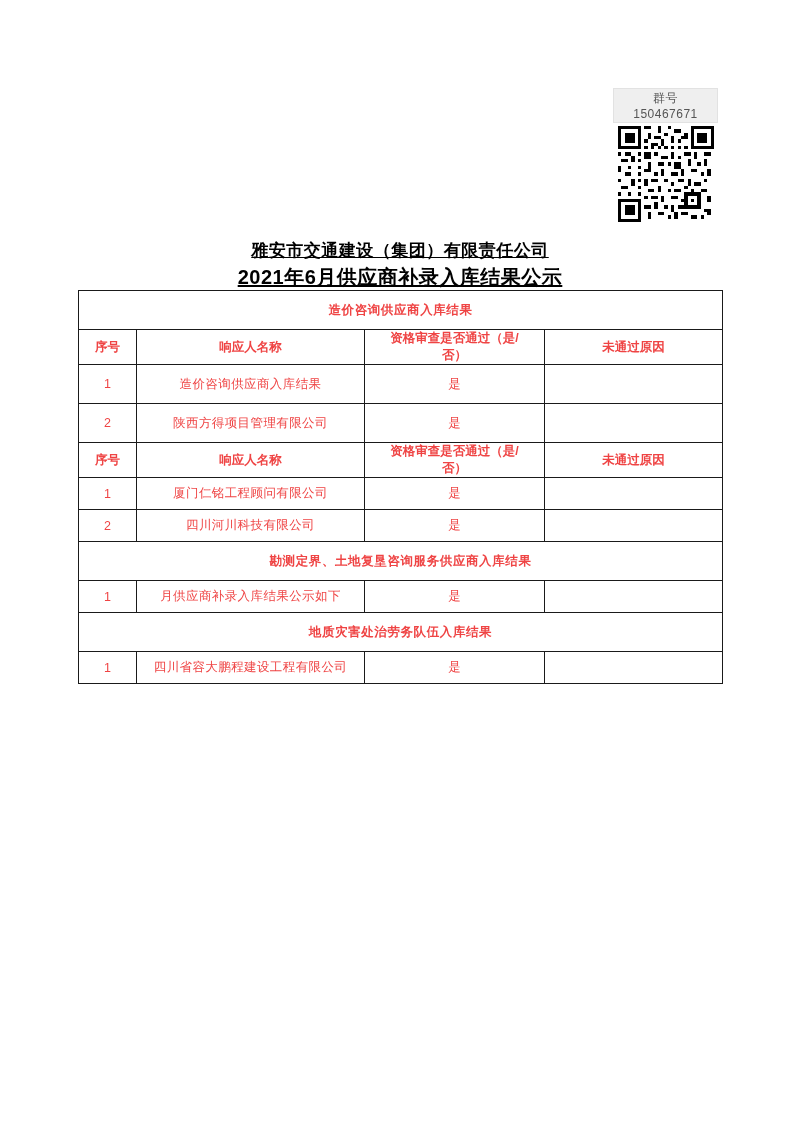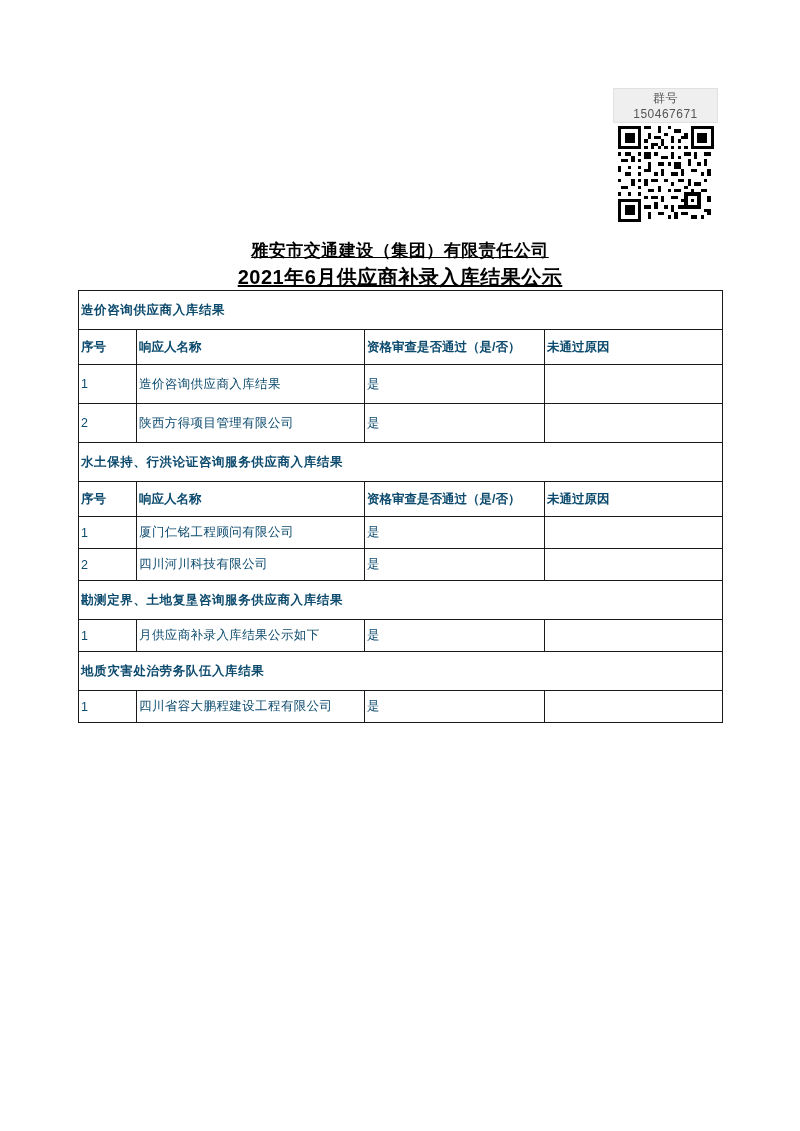--- a/index.html
+++ b/index.html
@@ -89,26 +89,26 @@
     top: 290px;
     width: 644px;
   }
   table.result-table {
     border-collapse: collapse;
     width: 644px;
     table-layout: fixed;
   }
   table.result-table td {
     border: 1px solid #1a1a1a;
-    text-align: left;
+    text-align: center;
     vertical-align: middle;
     font-family: "Liberation Sans", "DejaVu Sans", sans-serif;
     font-size: 12.5px;
-    color: #0c4a6e;
-    padding: 0 2px;
+    color: #ef4444;
+    padding: 0 14px;
   }
   td.section-title {
     height: 38px;
     font-size: 16px;
     font-weight: bold;
     letter-spacing: 0.6px;
   }
   td.col-head {
     height: 34px;
     font-weight: bold;
@@ -297,23 +297,20 @@
             <td class="cell">是</td>
             <td class="cell"></td>
           </tr>
           <tr>
             <td class="cell">2</td>
             <td class="cell cell-name">陕西方得项目管理有限公司</td>
             <td class="cell">是</td>
             <td class="cell"></td>
           </tr>
           <tr>
-            <td class="section-title" colspan="4">水土保持、行洪论证咨询服务供应商入库结果</td>
-          </tr>
-          <tr>
             <td class="col-head">序号</td>
             <td class="col-head">响应人名称</td>
             <td class="col-head">资格审查是否通过（是/否）</td>
             <td class="col-head">未通过原因</td>
           </tr>
           <tr>
             <td class="cell cell-compact">1</td>
             <td class="cell cell-compact cell-name">厦门仁铭工程顾问有限公司</td>
             <td class="cell cell-compact">是</td>
             <td class="cell cell-compact"></td>

